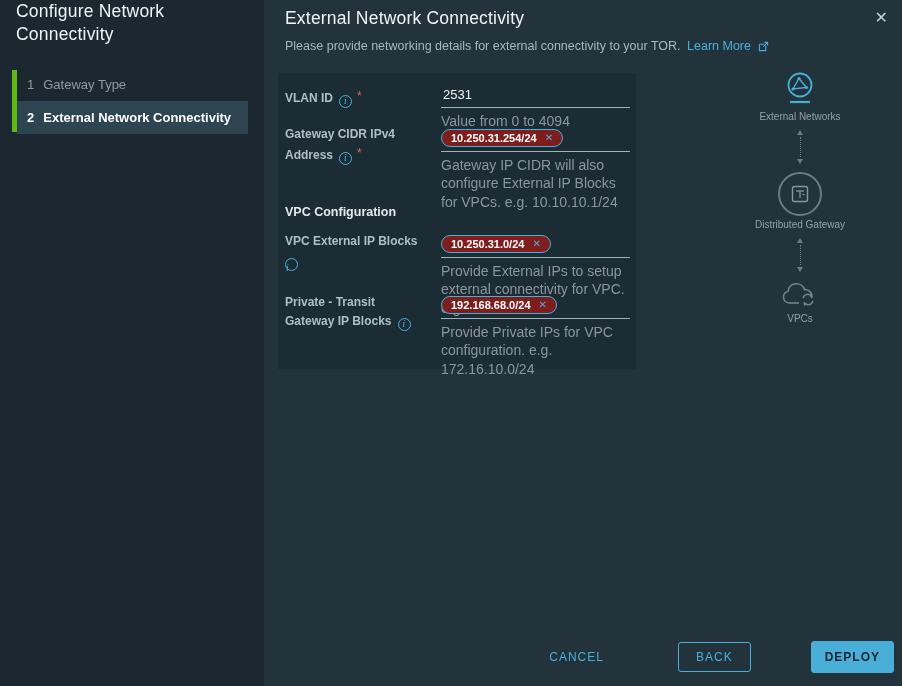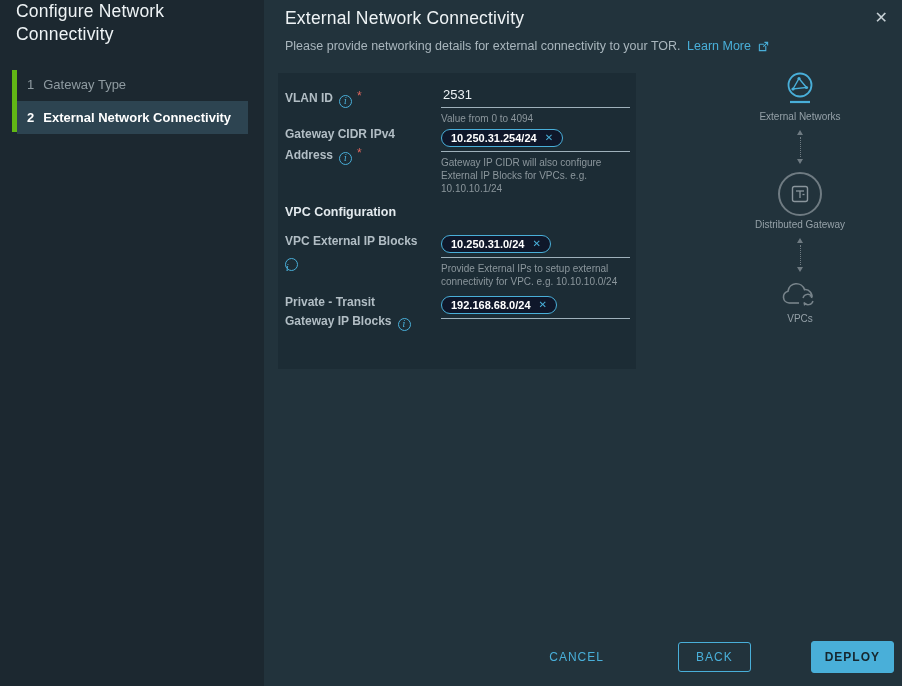--- a/index.html
+++ b/index.html
@@ -24,23 +24,23 @@
   .close-btn{position:absolute;top:8px;right:12px;background:none;border:none;color:#c6d0d5;font-size:16px;line-height:1;cursor:pointer;padding:2px;}
 
   
   .form-area{position:absolute;left:14px;top:73px;width:358px;height:296px;background:rgba(8,16,24,.18);}
   .form-row{position:absolute;left:7px;display:grid;grid-template-columns:138px 189px;column-gap:18px;align-items:start;}
   .field-label{font-size:12px;font-weight:700;color:#b2bec5;line-height:19px;}
   .info-icon{display:inline-flex;align-items:center;justify-content:center;width:13px;height:13px;border:1px solid #49afd9;border-radius:50%;color:#49afd9;font-size:9px;font-family:"DejaVu Serif",serif;font-style:italic;font-weight:400;vertical-align:-2px;margin-left:6px;cursor:pointer;}
   .req{color:#e0665d;font-size:12px;margin-left:5px;vertical-align:2px;font-weight:400;}
   .value-input{width:100%;background:transparent;border:none;border-bottom:1px solid #9fb1bb;color:#ecf1f4;font-size:13px;padding:0 0 5px 2px;outline:none;}
   .chip-line{border-bottom:1px solid #9fb1bb;padding-bottom:4px;width:189px;}
-  .chip{display:inline-flex;align-items:center;gap:8px;border:1px solid #49afd9;border-radius:10px;background:#0f172a;padding:2px 9px;font-size:11px;font-weight:700;color:#ffffff;white-space:nowrap;}
+  .chip{display:inline-flex;align-items:center;gap:8px;border:1px solid #49afd9;border-radius:10px;background:#7f1d1d;padding:2px 9px;font-size:11px;font-weight:700;color:#ffffff;white-space:nowrap;}
   .chip-x{color:#49afd9;font-size:10px;font-weight:400;cursor:pointer;line-height:1;}
-  .helper{font-size:10px;color:#8b969c;line-height:1.32;margin-top:4px;}
+  .helper{font-size:14px;color:#8b969c;line-height:1.32;margin-top:4px;}
   .section-title{position:absolute;left:7px;top:132px;font-size:12.5px;font-weight:700;color:#e3eaee;}
   .row-vlan{top:12px;}
   .row-vlan .field-label{padding-top:2px;}
   .row-gateway{top:52px;}
   .row-gateway .control{padding-top:3px;}
   .row-vpc{top:159px;}
   .row-vpc .control{padding-top:2px;}
   .row-private{top:220px;}
   .row-private .control{padding-top:2px;}
   .block-info{display:block;margin-top:7px;margin-left:0;}
@@ -142,20 +142,21 @@
         <div class="field-label">
           <span>Private - Transit Gateway IP Blocks</span><span class="info-icon">i</span>
         </div>
         <div class="control">
           <div class="chip-line">
             <span class="chip">
               <span>192.168.68.0/24</span>
               <span class="chip-x">✕</span>
             </span>
           </div>
+          <div class="helper">Provide Private IPs for VPC configuration. e.g. 172.16.10.0/24</div>
         </div>
       </div>
 
     </div>
 
     <div class="diagram">
 
       <svg width="32" height="38" viewBox="0 0 32 38">
         <circle cx="16" cy="15" r="11.5" fill="none" stroke="#49afd9" stroke-width="1.8"></circle>
         <path d="M9 19 L15 8.5 L22.5 17.5 Z" fill="none" stroke="#49afd9" stroke-width="1.4"></path>

